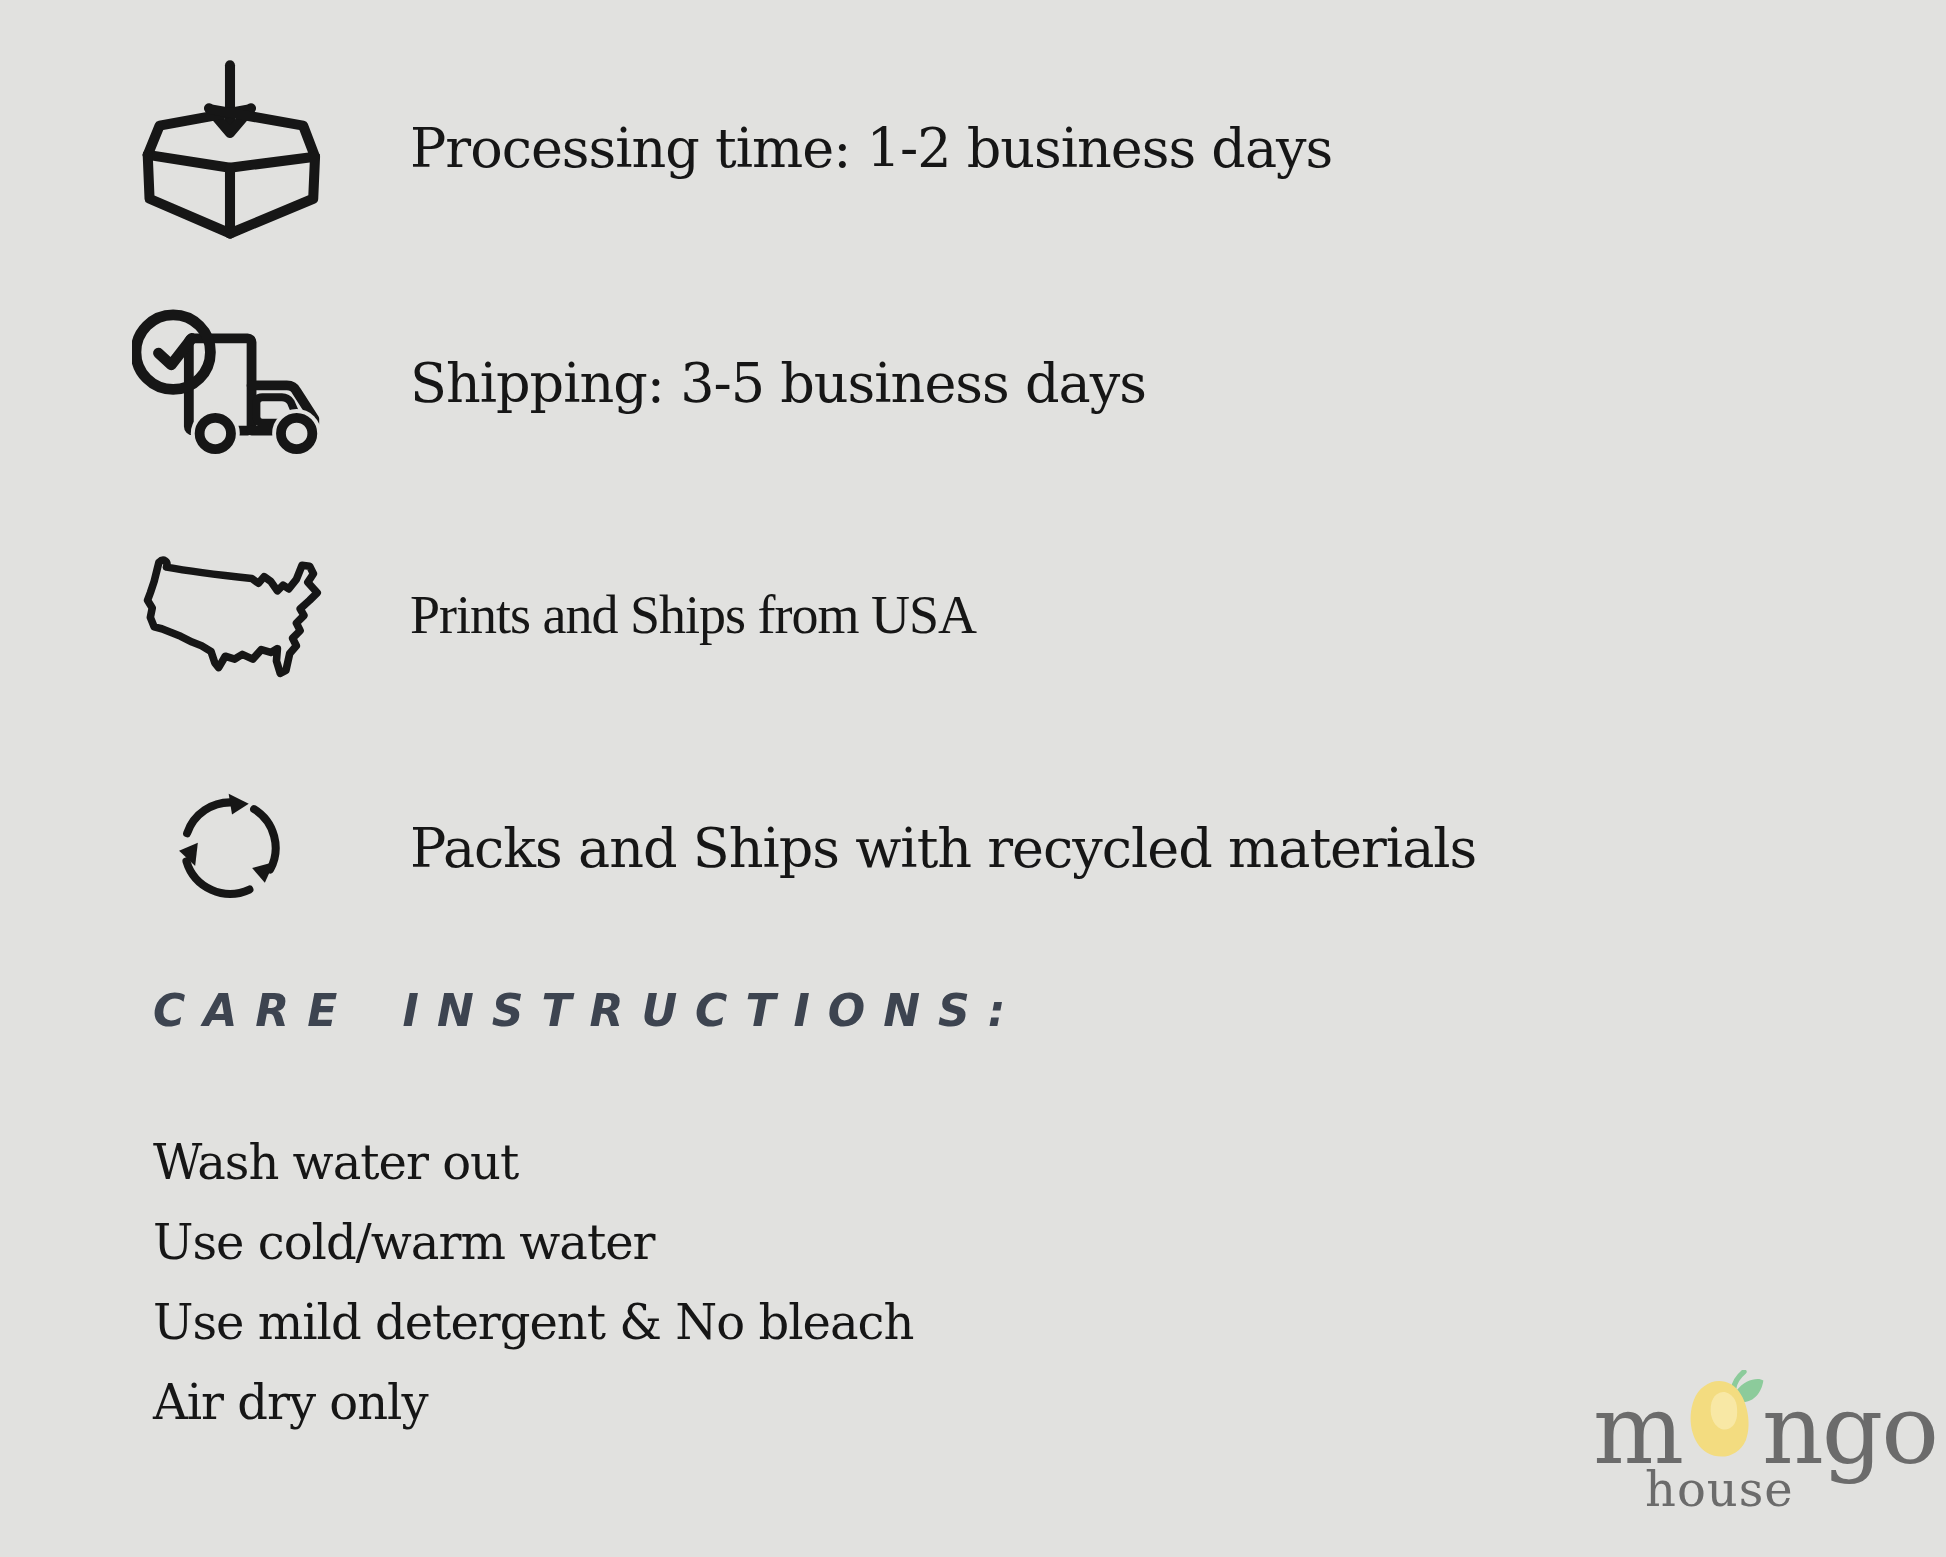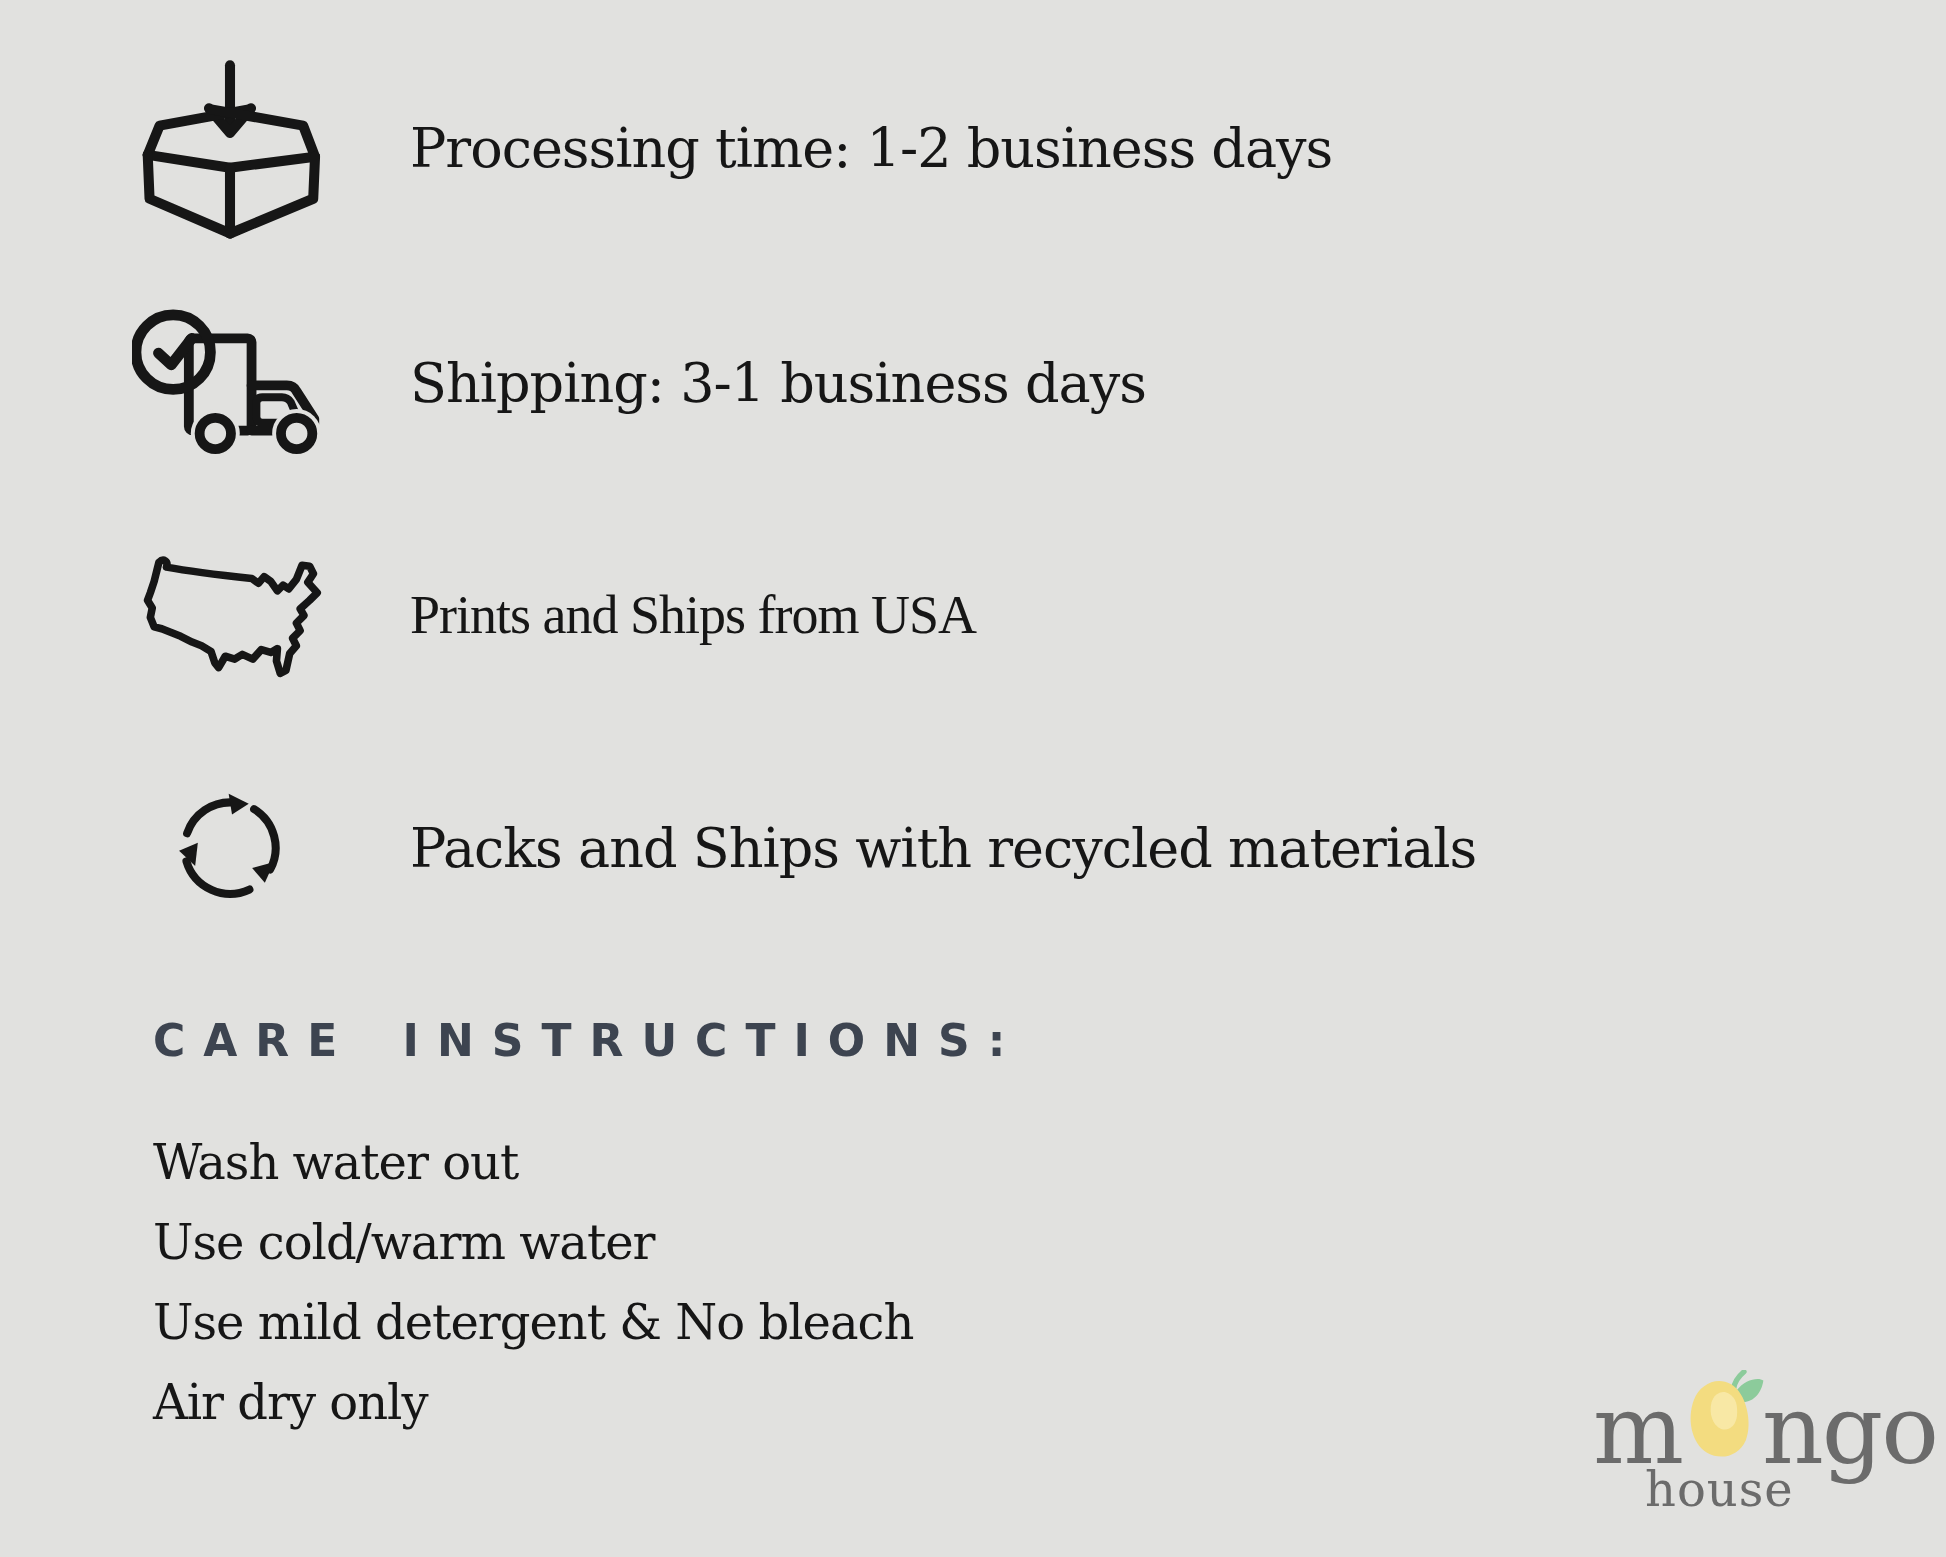--- a/index.html
+++ b/index.html
@@ -34,26 +34,27 @@
     display:flex;align-items:center;justify-content:center;
   }
   .feature-label{
     margin-left:80px;
     font-size:54px;letter-spacing:-1px;
     color:var(--ink);
     white-space:nowrap;
   }
   .icon-stroke{stroke:var(--ink);fill:none;stroke-linecap:round;stroke-linejoin:round;}
   .care-heading{
-    position:absolute;left:153px;top:1015px;
+    position:absolute;left:153px;top:985px;
     font-family:"DejaVu Sans","Liberation Sans",sans-serif;
     font-weight:700;font-size:44px;
     letter-spacing:18px;word-spacing:14px;
     color:var(--heading);
     white-space:nowrap;
+    font-style:italic;
   }
   .care-list{
     position:absolute;left:153px;top:1122px;
     font-size:48px;letter-spacing:-1px;line-height:80px;
     color:var(--ink);
   }
   .care-line{white-space:nowrap;}
   .logo{
     position:absolute;left:1593px;top:1382px;width:340px;
     color:var(--logo-gray);
@@ -108,21 +109,21 @@
           <path d="M133,90 L153,90 C157,90 160,92 162,95 L168,109 C169,113 167,116 163,116 L133,116 C129,116 127,114 127,110 L127,96 C127,92 129,90 133,90 Z" stroke-width="8"></path>
         </g>
         <circle cx="85" cy="127" r="25" fill="var(--bg)"></circle>
         <circle cx="168" cy="127" r="25" fill="var(--bg)"></circle>
         <circle class="icon-stroke" cx="85" cy="127" r="16" stroke-width="10" fill="var(--bg)"></circle>
         <circle class="icon-stroke" cx="168" cy="127" r="16" stroke-width="10" fill="var(--bg)"></circle>
         <circle class="icon-stroke" cx="42" cy="44" r="38" stroke-width="11" fill="var(--bg)"></circle>
         <path class="icon-stroke" d="M27,45 L40,57 L61,30" stroke-width="11"></path>
       </svg>
     </div>
-    <div class="feature-label">Shipping: 3-1 business days</div>
+    <div class="feature-label">Shipping: 3-5 business days</div>
   </div>
 
   <div class="feature-row row-3">
     <div class="icon-box">
       <svg viewBox="0 0 200 135" width="190" height="128" aria-hidden="true">
         <path class="icon-stroke" stroke-width="8" d="
           M25,12 C30,7 35,11 33,17
           C60,22 95,26 123,29
           L130,34 L136,27 L143,32 L150,42 L156,36 L162,40
           L170,30 L176,15 L184,16 L188,24 L182,33

